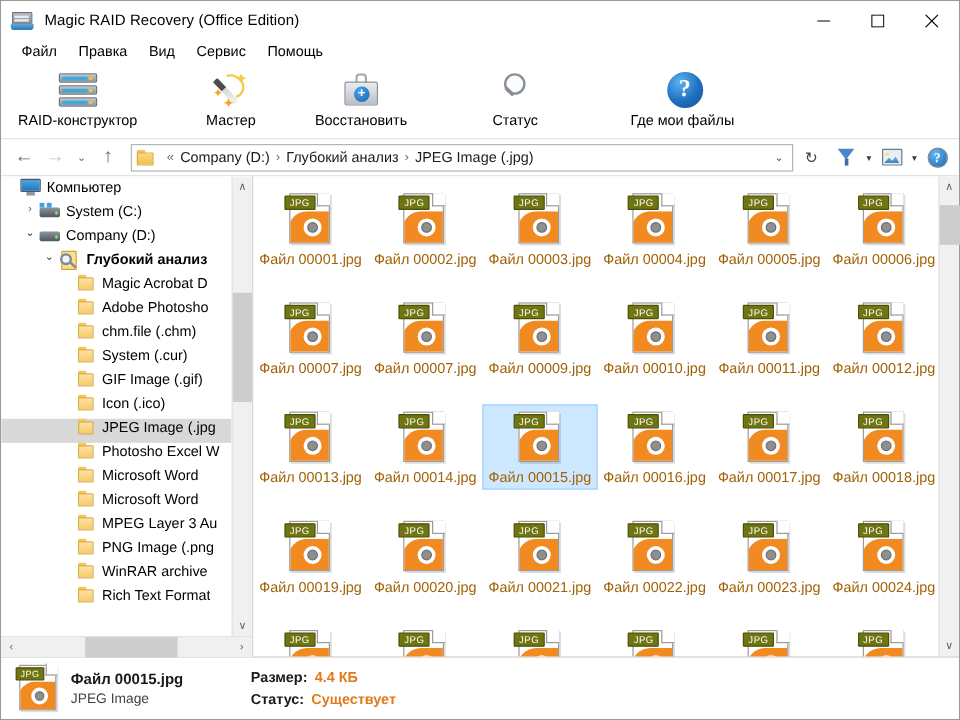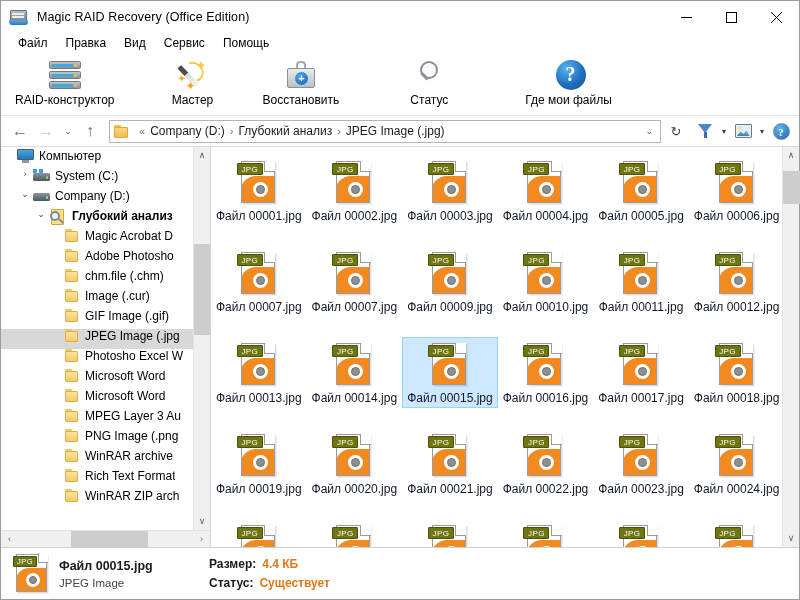--- a/index.html
+++ b/index.html
@@ -346,21 +346,21 @@
     position: absolute; left: 14px; bottom: 8px; width: 9px; height: 9px;
     border-radius: 50%; background: #8f8f8f; border: 1px solid #6f6f6f;
   }
   .jpg-badge {
     position: absolute; left: 2px; top: 4px; width: 26px; height: 12px;
     background: #6f7511; border: 1px solid #4c5108; border-radius: 1px;
     color: #ffffff; font-size: 8px; line-height: 11px; text-align: center;
     letter-spacing: .4px; font-family: "Liberation Sans", sans-serif;
   }
   .fname {
-    font-size: 12px; color: #0f172a; margin-top: 2px; white-space: nowrap;
+    font-size: 12px; color: #a16207; margin-top: 2px; white-space: nowrap;
     padding: 0 2px;
   }
   .fcell.selected .fname { background: transparent; }
 
   
   .statusbar {
     height: 52px; flex: 0 0 52px;
     background: #ffffff; border-top: 1px solid #cfcfcf;
     display: flex; align-items: center; padding: 0 10px;
   }
@@ -586,31 +586,40 @@
               </span>
               <span class="tlabel">chm.file (.chm)</span>
             </div>
             <div class="tnode">
               <span style="width:48px;flex:0 0 48px;"></span>
               <span class="tw"></span>
               <span class="icn icn-fld" style="position:relative;display:inline-block;">
                 <span class="tab"></span>
                 <span class="bd"></span>
               </span>
-              <span class="tlabel">Image (.cur)</span>
+              <span class="tlabel">System (.cur)</span>
             </div>
             <div class="tnode">
               <span style="width:48px;flex:0 0 48px;"></span>
               <span class="tw"></span>
               <span class="icn icn-fld" style="position:relative;display:inline-block;">
                 <span class="tab"></span>
                 <span class="bd"></span>
               </span>
               <span class="tlabel">GIF Image (.gif)</span>
             </div>
+            <div class="tnode">
+              <span style="width:48px;flex:0 0 48px;"></span>
+              <span class="tw"></span>
+              <span class="icn icn-fld" style="position:relative;display:inline-block;">
+                <span class="tab"></span>
+                <span class="bd"></span>
+              </span>
+              <span class="tlabel">Icon (.ico)</span>
+            </div>
             <div class="tnode sel">
               <span style="width:48px;flex:0 0 48px;"></span>
               <span class="tw"></span>
               <span class="icn icn-fld" style="position:relative;display:inline-block;">
                 <span class="tab"></span>
                 <span class="bd"></span>
               </span>
               <span class="tlabel">JPEG Image (.jpg</span>
             </div>
             <div class="tnode">
@@ -668,29 +677,20 @@
               <span class="tlabel">WinRAR archive</span>
             </div>
             <div class="tnode">
               <span style="width:48px;flex:0 0 48px;"></span>
               <span class="tw"></span>
               <span class="icn icn-fld" style="position:relative;display:inline-block;">
                 <span class="tab"></span>
                 <span class="bd"></span>
               </span>
               <span class="tlabel">Rich Text Format</span>
-            </div>
-            <div class="tnode">
-              <span style="width:48px;flex:0 0 48px;"></span>
-              <span class="tw"></span>
-              <span class="icn icn-fld" style="position:relative;display:inline-block;">
-                <span class="tab"></span>
-                <span class="bd"></span>
-              </span>
-              <span class="tlabel">WinRAR ZIP arch</span>
             </div>
           </div>
         <div class="vscroll">
           <div class="sb-arrow">∧</div>
           <div class="sb-track">
             <div class="sb-thumb" style="top:23%;height:26%;"></div>
           </div>
           <div class="sb-arrow">∨</div>
         </div>
       </div>

